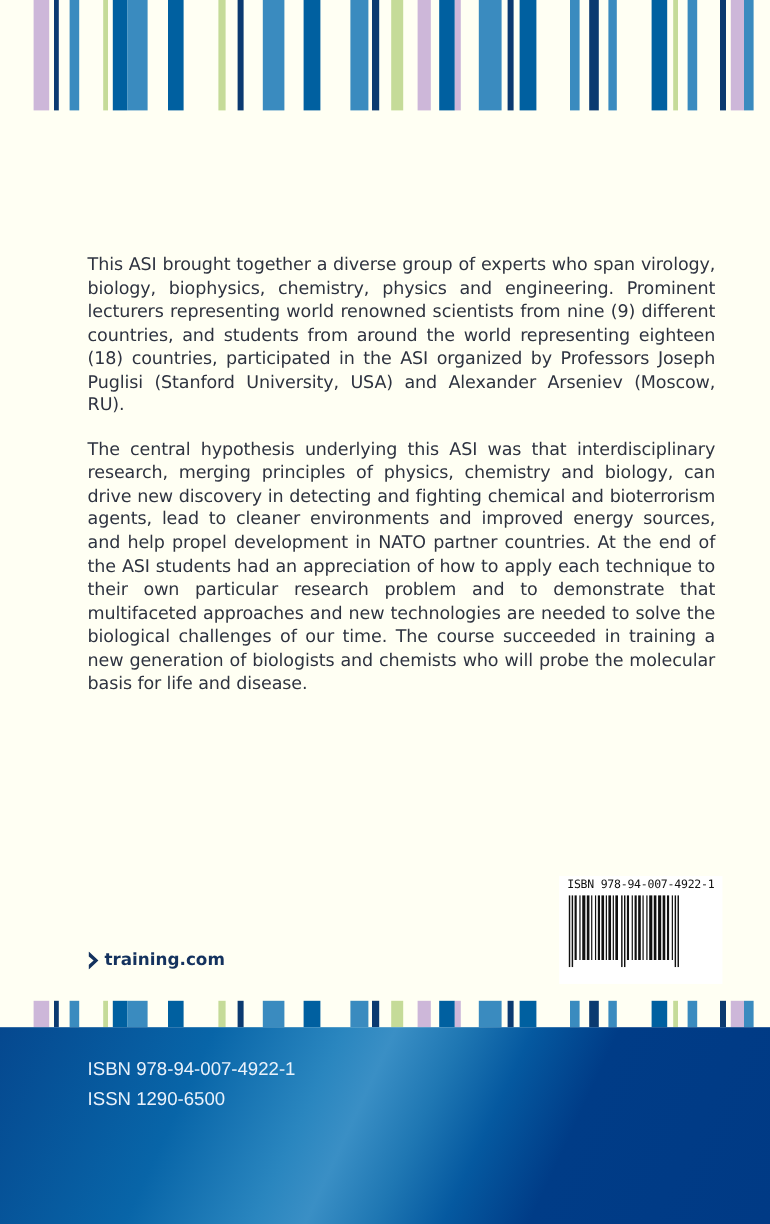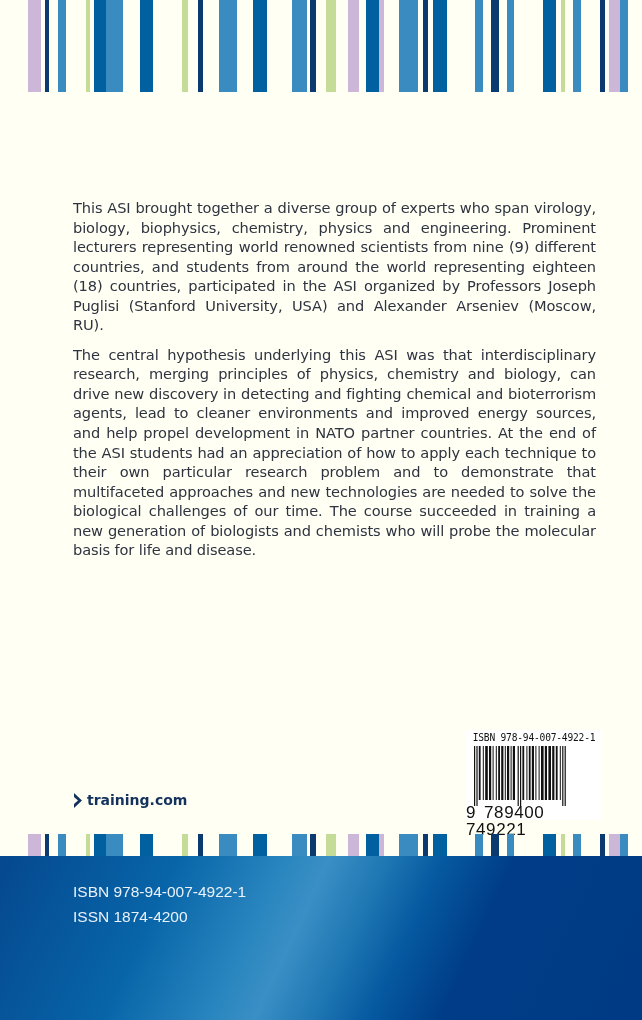--- a/index.html
+++ b/index.html
@@ -11,21 +11,21 @@
   .stripes { position: absolute; left: 0; width: 642px; }
   .stripes .bar { position: absolute; top: 0; bottom: 0; }
   #stripes-top { top: 0; height: 92px; }
   #stripes-bottom { top: 834px; height: 22px; }
 
   .body-text {
     position: absolute; left: 73px; top: 194px; width: 523px;
     color: #2e3340; font-size: 14.6px; line-height: 19.55px;
     text-align: justify; letter-spacing: -0.1px;
   }
-  .body-text p { margin: 4px 0 10px 0; }
+  .body-text p { margin: 17px 0 10px 0; }
 
   .springer {
     position: absolute; left: 73px; top: 792px;
     display: flex; align-items: center; gap: 4px;
     color: #14325e; font-size: 14px; font-weight: bold;
   }
   .springer svg { display: block; }
 
   .barcode-box {
     position: absolute; left: 466px; top: 730px; width: 136px; height: 90px;
@@ -133,23 +133,20 @@
       <rect x="68.60000000000001" y="0" width="1" height="54" fill="#111"></rect>
       <rect x="71.00000000000001" y="0" width="2.6" height="54" fill="#111"></rect>
       <rect x="74.80000000000001" y="0" width="2.2" height="54" fill="#111"></rect>
       <rect x="78.4" y="0" width="2.6" height="54" fill="#111"></rect>
       <rect x="82.2" y="0" width="2.2" height="54" fill="#111"></rect>
       <rect x="85.8" y="0" width="1.8" height="54" fill="#111"></rect>
       <rect x="89.8" y="0" width="1" height="54" fill="#111"></rect>
       <rect x="92.2" y="0" width="1.2" height="60" fill="#111"></rect>
       <rect x="94.60000000000001" y="0" width="1.2" height="60" fill="#111"></rect>
     </svg>
-  <div class="barcode-digits">
-    <span>9</span><span style="display:inline-block;width:8px"></span><span>789400</span><span style="display:inline-block;width:6px"></span><span>749221</span>
-  </div>
 </div>
 
 <div class="stripes" id="stripes-bottom">
     <div class="bar" style="left: 28px; width: 13px; background: rgb(205, 183, 217);"></div>
     <div class="bar" style="left: 45px; width: 4px; background: rgb(11, 58, 112);"></div>
     <div class="bar" style="left: 58px; width: 8px; background: rgb(58, 139, 191);"></div>
     <div class="bar" style="left: 86px; width: 4px; background: rgb(197, 219, 152);"></div>
     <div class="bar" style="left: 94px; width: 12px; background: rgb(0, 96, 160);"></div>
     <div class="bar" style="left: 106px; width: 17px; background: rgb(58, 139, 191);"></div>
     <div class="bar" style="left: 140px; width: 13px; background: rgb(0, 96, 160);"></div>
@@ -172,13 +169,13 @@
     <div class="bar" style="left: 543px; width: 13px; background: rgb(0, 96, 160);"></div>
     <div class="bar" style="left: 561px; width: 4px; background: rgb(197, 219, 152);"></div>
     <div class="bar" style="left: 573px; width: 8px; background: rgb(58, 139, 191);"></div>
     <div class="bar" style="left: 600px; width: 5px; background: rgb(11, 58, 112);"></div>
     <div class="bar" style="left: 609px; width: 11px; background: rgb(205, 183, 217);"></div>
     <div class="bar" style="left: 620px; width: 8px; background: rgb(58, 139, 191);"></div>
   </div>
 
 <div class="blue-band"></div>
 <div class="meta" id="isbn-line">ISBN 978-94-007-4922-1</div>
-<div class="meta" id="issn-line">ISSN 1874-4200</div>
+<div class="meta" id="issn-line">ISSN 1290-6500</div>
 
 </body></html>

